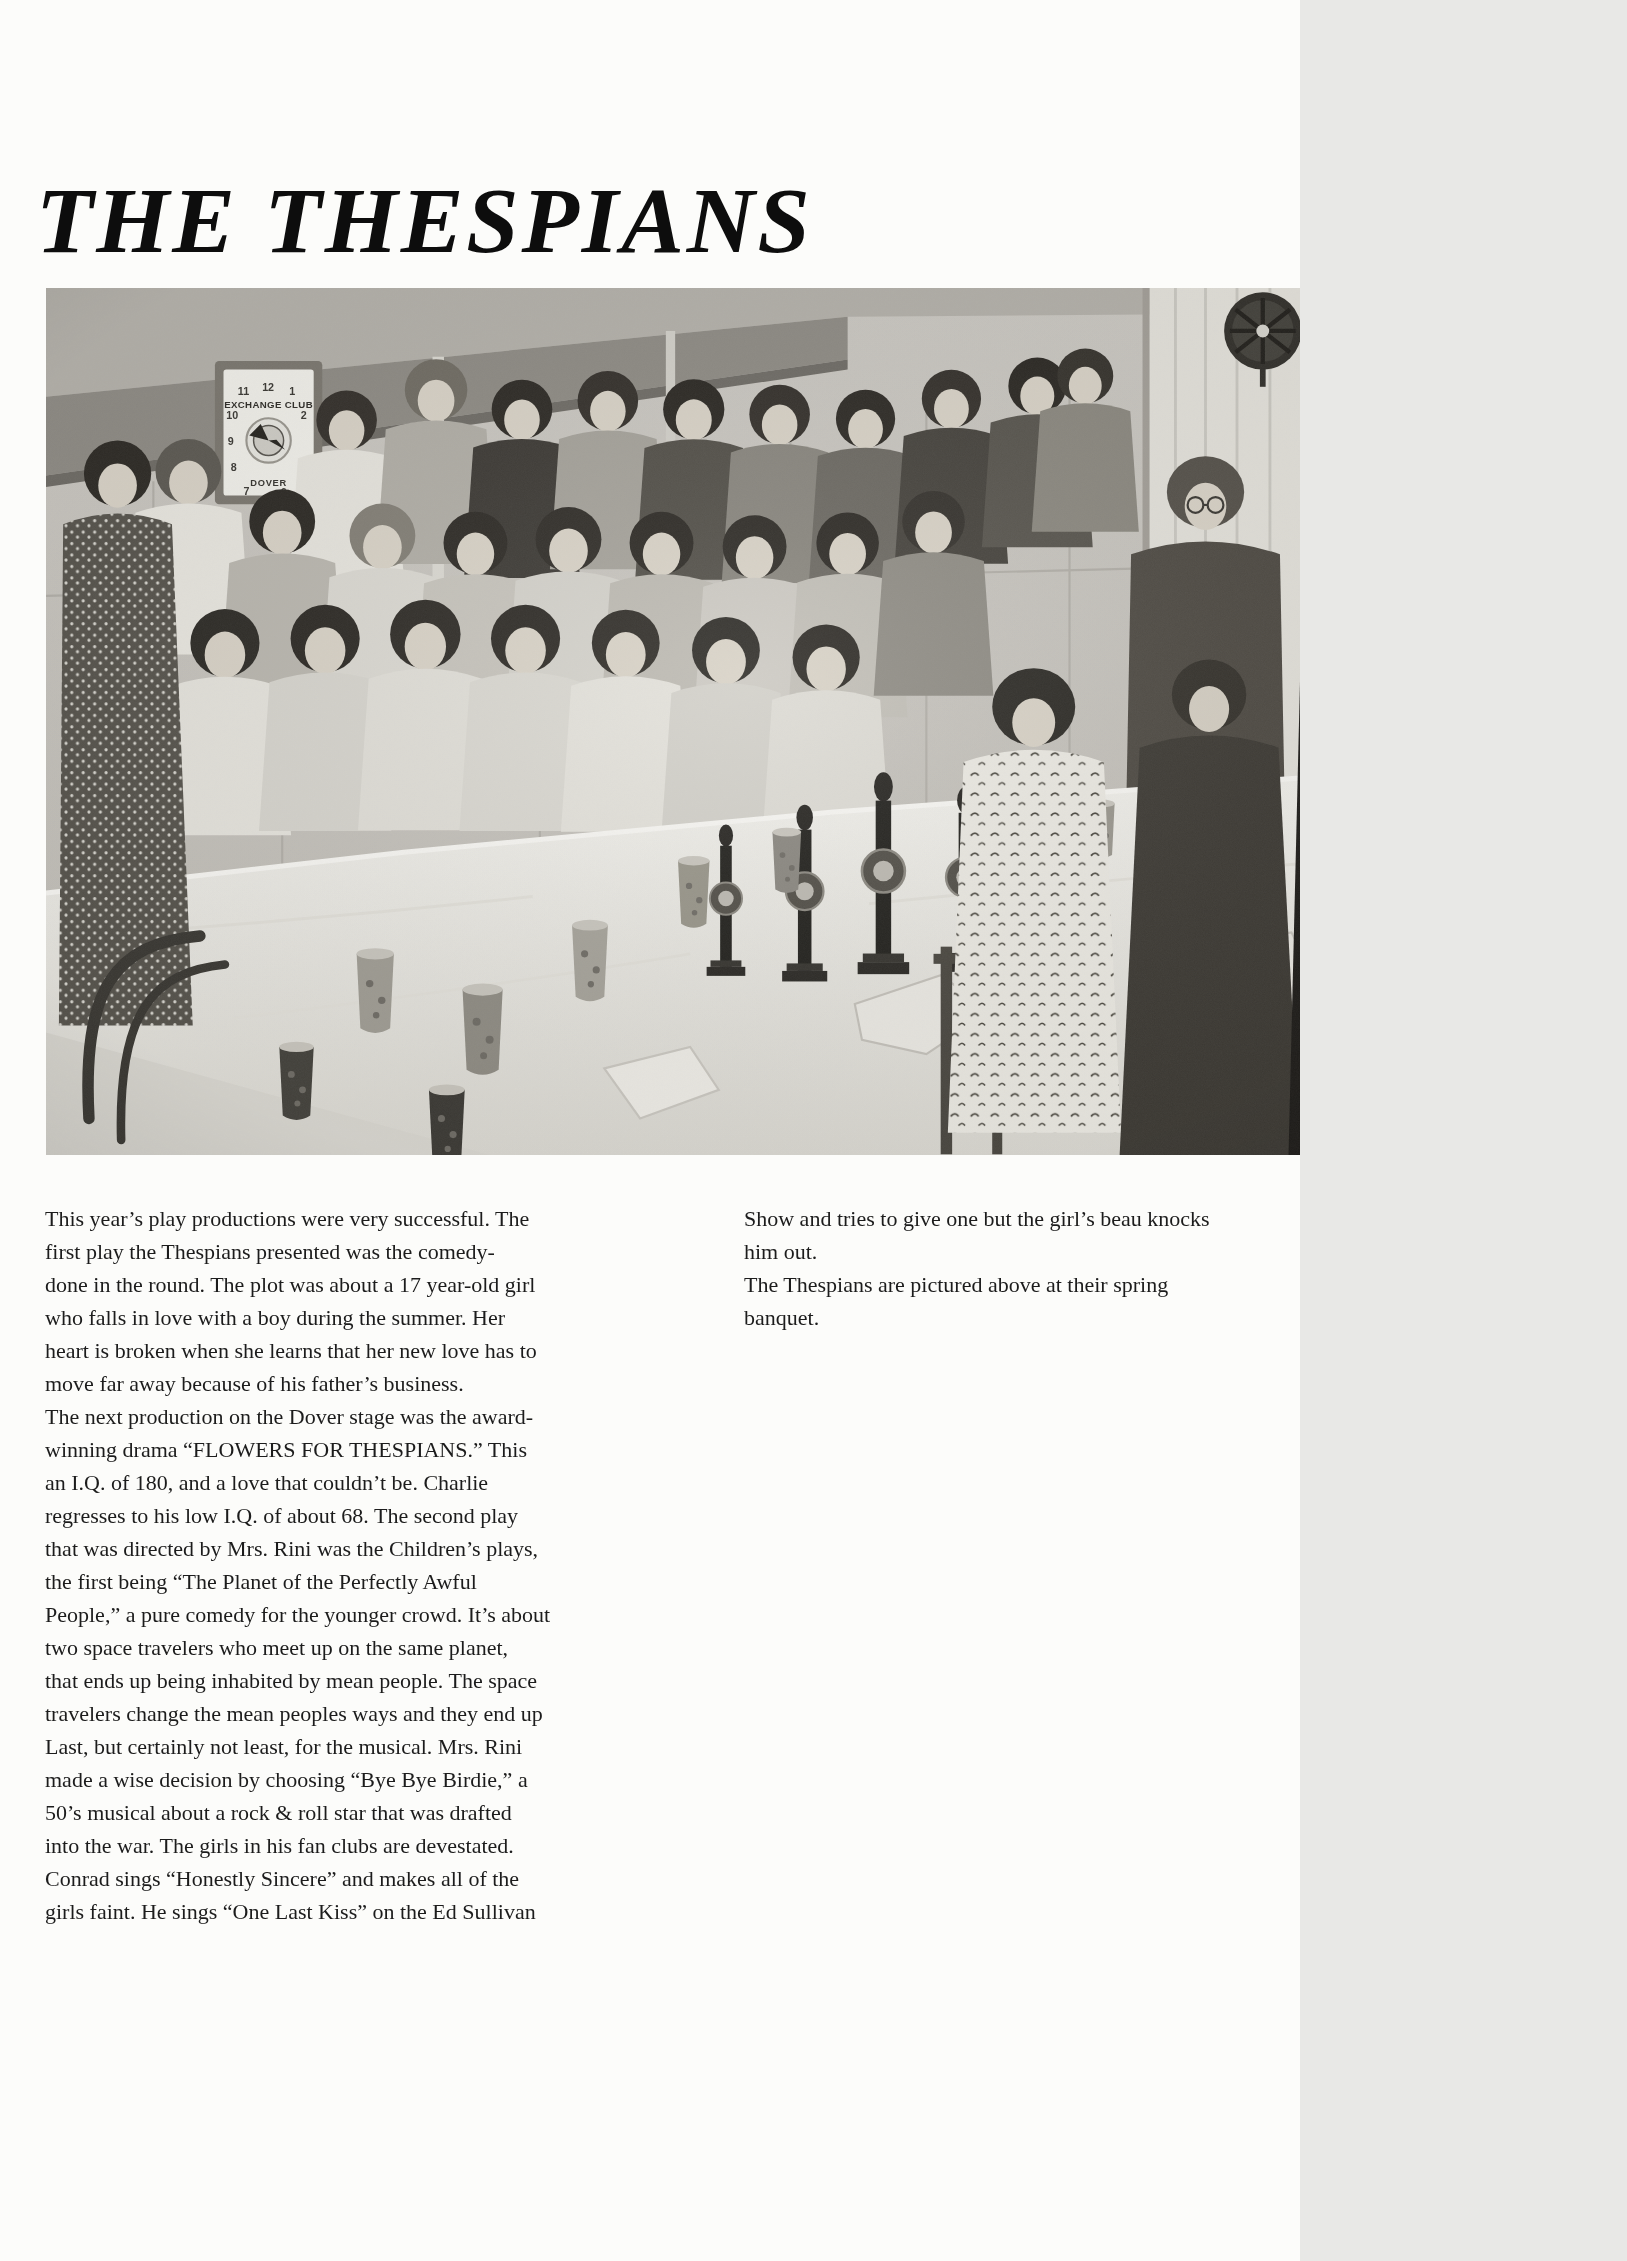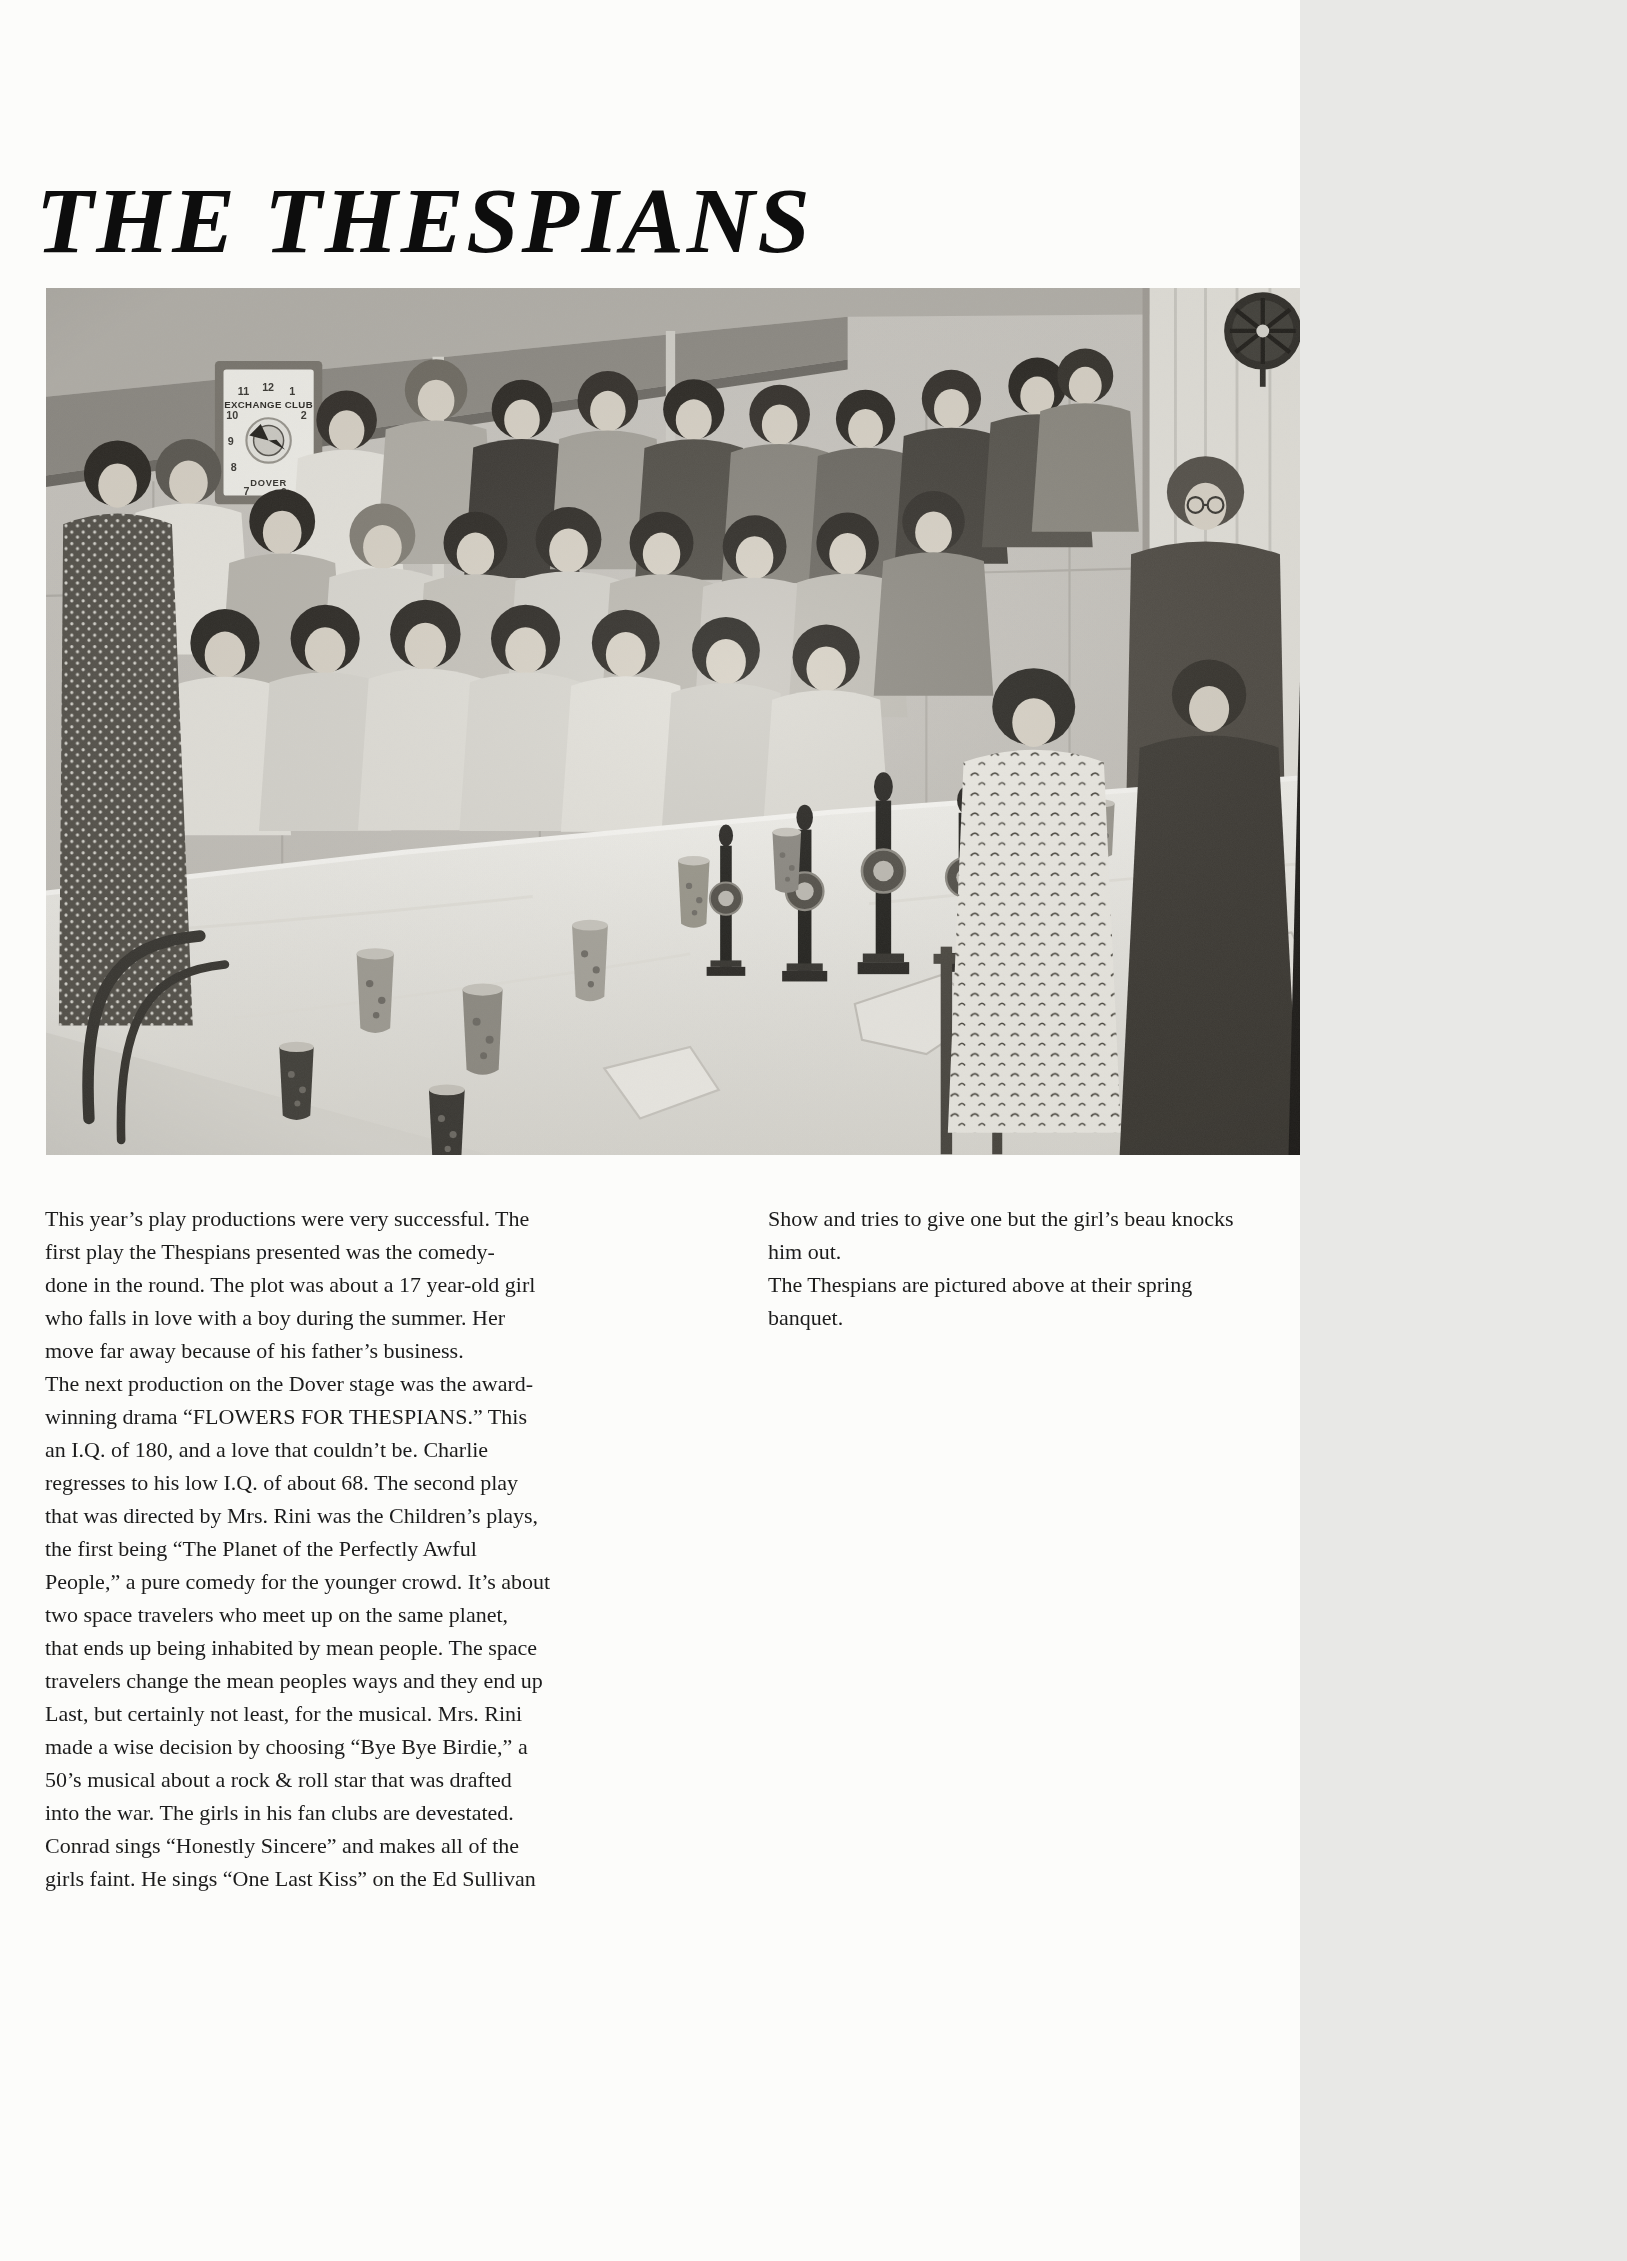--- a/index.html
+++ b/index.html
@@ -4,21 +4,21 @@
 <style>
   html,body{margin:0;padding:0;background:#e8e8e6;}
   .page{position:relative;width:1300px;height:2261px;background:#fcfcfa;overflow:hidden;
         font-family:"Liberation Serif","DejaVu Serif",serif;color:#171717;}
   .title{position:absolute;left:36px;top:173px;margin:0;font-style:italic;font-weight:700;
          font-size:94px;line-height:1;letter-spacing:2.9px;color:#0d0d0d;white-space:nowrap;}
   .photo{position:absolute;left:46px;top:288px;width:1400px;height:867px;margin:0;background:#c9c6c0;}
   .photo svg{display:block;width:100%;height:100%;}
   .col{position:absolute;top:1202px;font-size:22px;line-height:33px;color:#1c1c1c;}
   .col-left{left:45px;width:723px;}
-  .col-right{left:768px;width:687px;}
+  .col-right{left:744px;width:687px;}
   .col .line{white-space:nowrap;}
   .caption-2{}
   .page-number{position:absolute;left:1467px;top:2173px;font-size:31.5px;color:#2a2a2a;}
   .clock-label{font-family:"Liberation Sans","DejaVu Sans",sans-serif;font-weight:700;}
 </style>
 </head>
 <body>
 
 <div class="page">
 
@@ -267,20 +267,21 @@
       <rect x="0" y="0" width="1956" height="1211" fill="url(#vig)"></rect>
       <rect x="0" y="0" width="1956" height="1211" filter="url(#grain)" opacity="0.5"></rect>
     </svg>
   </figure>
 
   <div class="col col-left">
       <div class="line">This year’s play productions were very successful. The</div>
       <div class="line">first play the Thespians presented was the comedy-</div>
       <div class="line">done in the round. The plot was about a 17 year-old girl</div>
       <div class="line">who falls in love with a boy during the summer. Her</div>
+      <div class="line">heart is broken when she learns that her new love has to</div>
       <div class="line">move far away because of his father’s business.</div>
       <div class="line">The next production on the Dover stage was the award-</div>
       <div class="line">winning drama “FLOWERS FOR THESPIANS.” This</div>
       <div class="line">an I.Q. of 180, and a love that couldn’t be. Charlie</div>
       <div class="line">regresses to his low I.Q. of about 68. The second play</div>
       <div class="line">that was directed by Mrs. Rini was the Children’s plays,</div>
       <div class="line">the first being “The Planet of the Perfectly Awful</div>
       <div class="line">People,” a pure comedy for the younger crowd. It’s about</div>
       <div class="line">two space travelers who meet up on the same planet,</div>
       <div class="line">that ends up being inhabited by mean people. The space</div>

